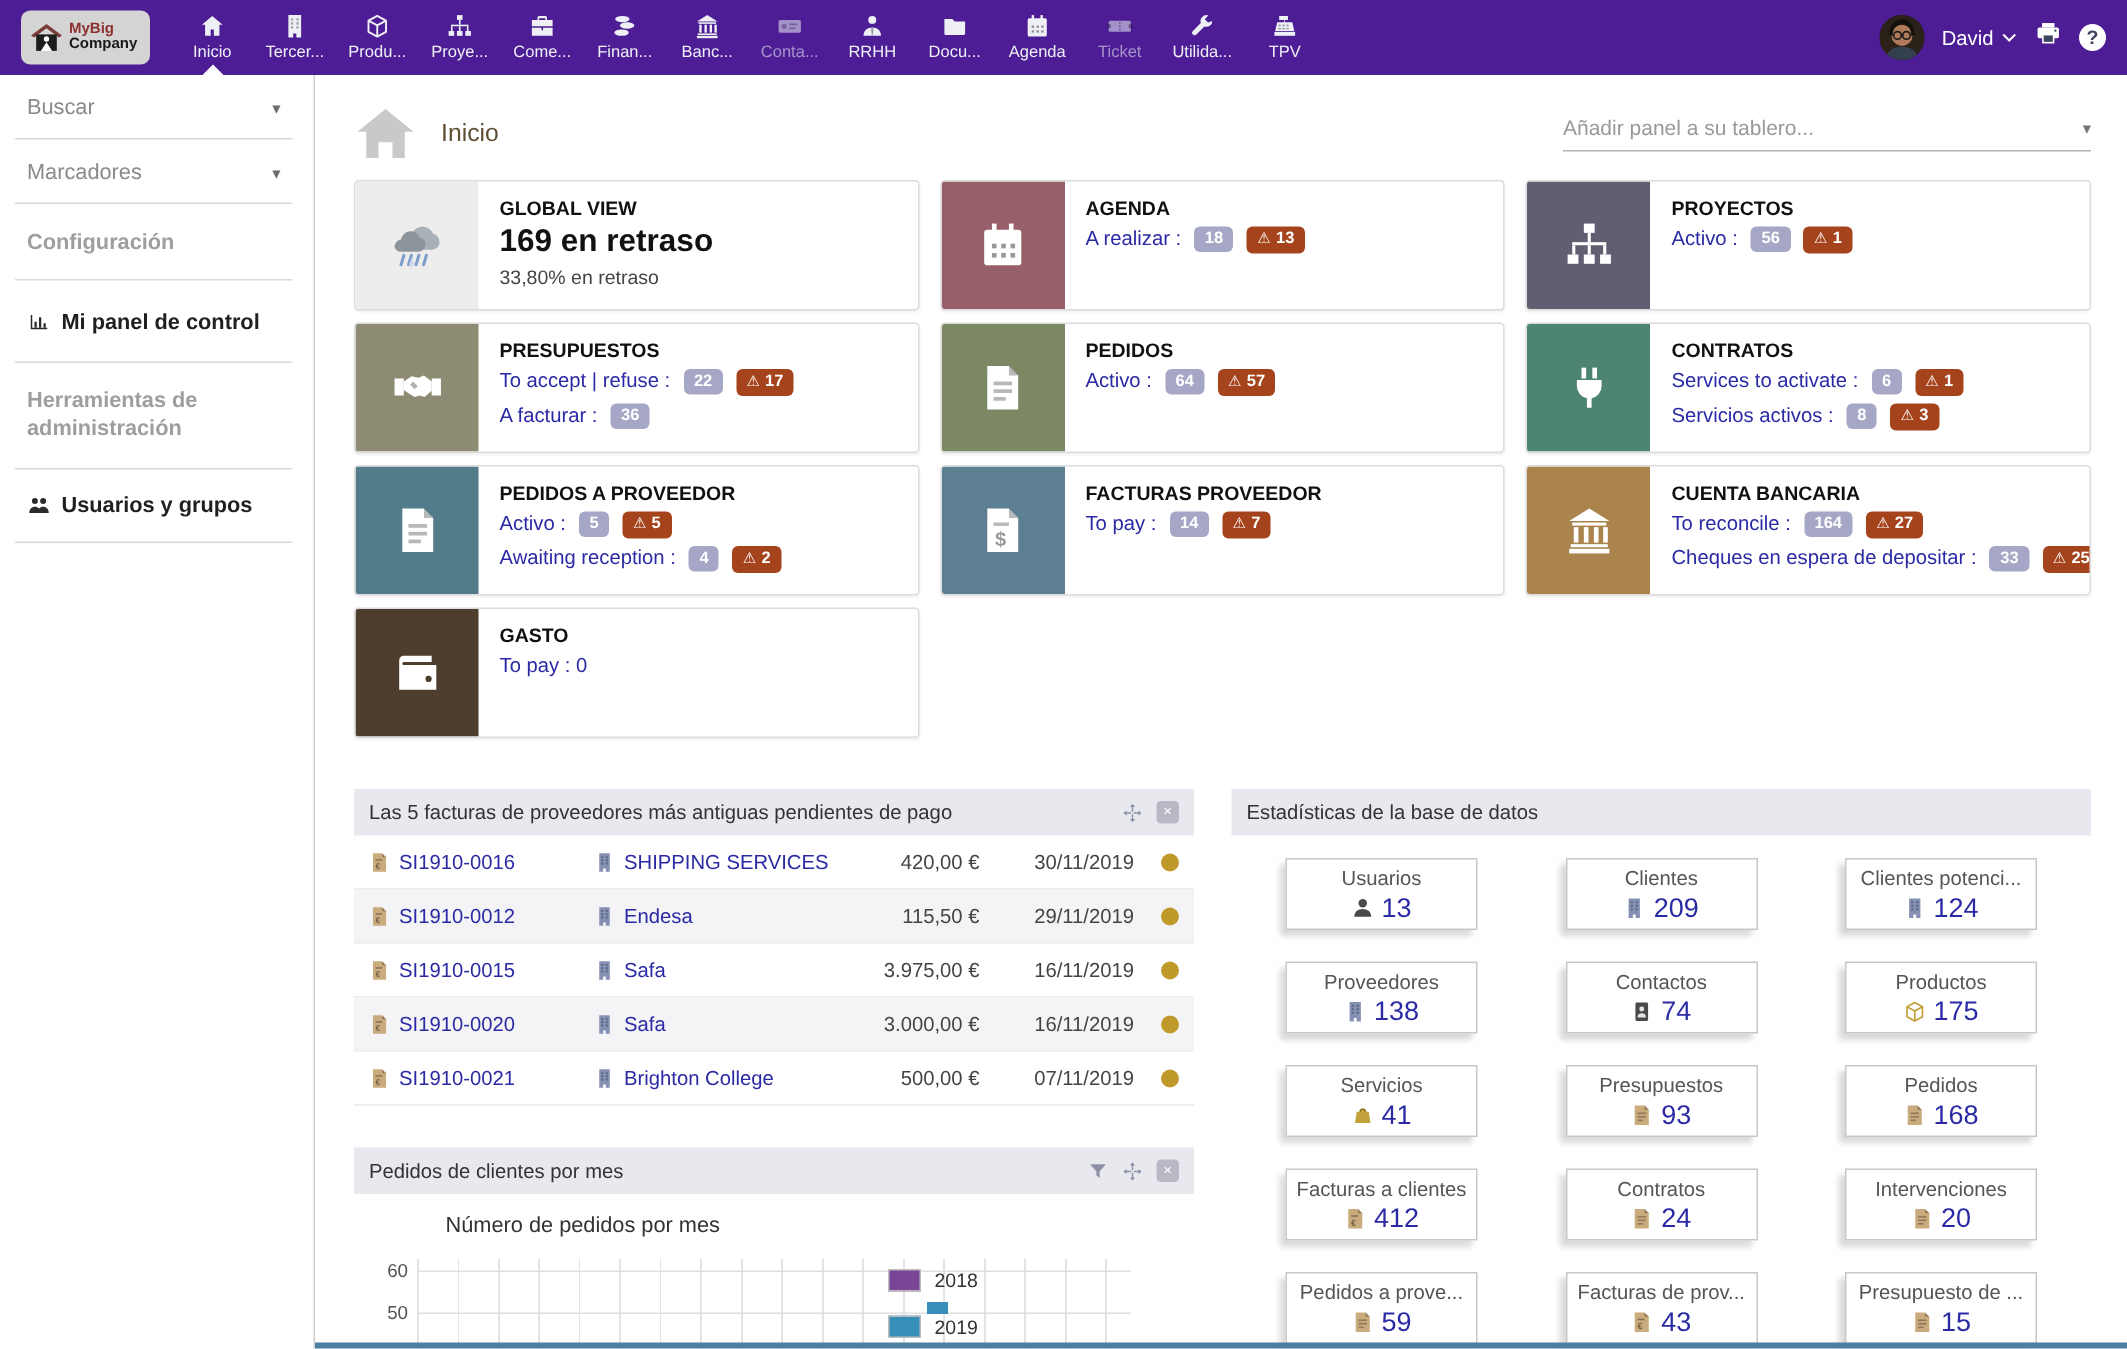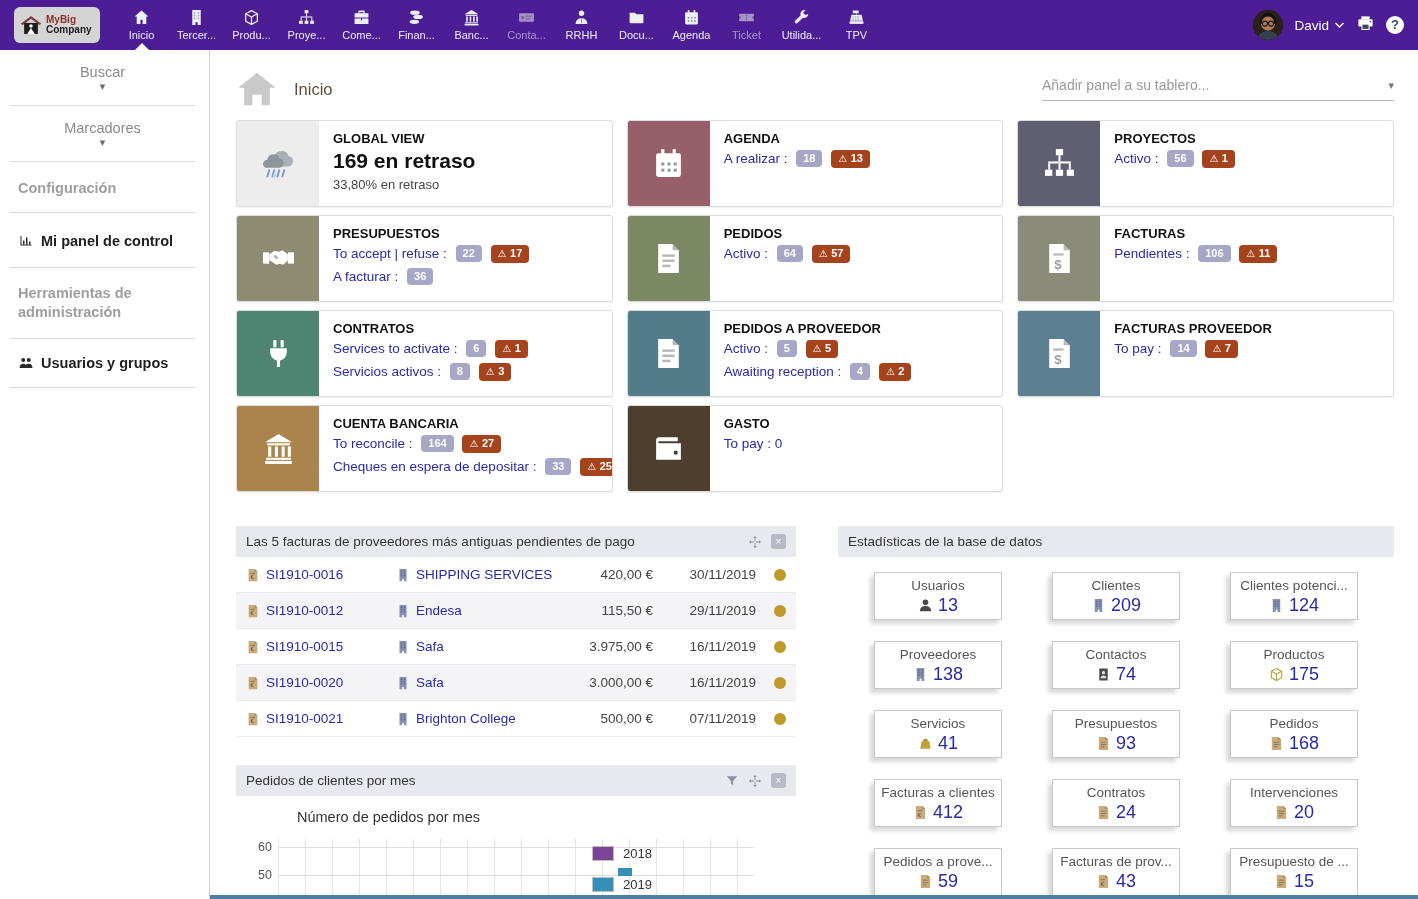--- a/index.html
+++ b/index.html
@@ -30,21 +30,21 @@
   .username { color:#fff; font-size:13.5px; cursor:pointer; display:flex; align-items:center; gap:5px; }
   .helpbtn { width:18px; height:18px; border-radius:50%; background:#fff; color:#3d4660;
     font-weight:bold; font-size:13px; line-height:18px; text-align:center; cursor:pointer; }
   .printbtn svg { width:19px; height:19px; cursor:pointer; }
 
   
   .sidebar { position:fixed; top:50px; left:0; bottom:0; width:210px; background:#fff;
     border-right:1px solid #cfcfcf; z-index:40; }
   .side-block { margin:0 14px 0 10px; padding:14px 8px 12px; border-bottom:1px solid #d9d9d9; }
   .side-select { color:#8a8a8a; font-size:14.5px; display:flex; justify-content:space-between;
-    align-items:center; cursor:pointer;flex-direction:column; }
+    align-items:center; cursor:pointer; }
   .side-select .caret { color:#6d6d6d; font-size:11px; }
   .side-item { font-size:14.5px; font-weight:bold; cursor:pointer; display:flex; align-items:center; gap:7px; }
   .side-item.strong { color:#1f1f1f; }
   .side-item.muted { color:#9e9e9e; }
   .side-item svg { width:16px; height:16px; flex:none; }
 
   
   .main { position:absolute; top:50px; left:210px; width:1208px; height:849px;
     background:#fff; overflow:hidden; }
   .pagehead { display:flex; align-items:center; margin:16px 24px 0 26px; height:46px; }
@@ -72,21 +72,21 @@
   .wbig { font-size:21px; font-weight:bold; color:#111; margin-top:3px; }
   .wsub { font-size:13px; color:#444; margin-top:4px; }
   .badge { display:inline-block; min-width:16px; text-align:left; border-radius:4px; color:#fff;
     font-size:11px; font-weight:bold; padding:2.5px 7px; margin-left:5px; line-height:12px;
     vertical-align:1px; cursor:pointer; }
   .badge.gray { background:#a6a6c6; }
   .badge.warn { background:#a5431c; }
   .badge.warn::before { content:"⚠ "; font-family:"DejaVu Sans", sans-serif; font-size:10px; }
 
   
-  .bottom { display:flex; margin:34px 24px 0 26px; gap:42px; }
+  .bottom { display:flex; margin:34px 24px 0 26px; gap:25px; }
   .col-left { width:560px; flex:none; }
   .col-right { flex:1; min-width:0; }
   .panel-head { background:#e8e8ef; height:31px; display:flex; align-items:center;
     padding:0 10px; font-size:13.5px; color:#333; }
   .panel-head .ph-title { flex:1; }
   .ph-ico { color:#8f8fa8; margin-left:9px; cursor:pointer; display:flex; align-items:center; }
   .ph-ico svg { width:14px; height:14px; }
   .ph-close { width:15px; height:15px; border-radius:3px; background:#b9b9c6; color:#fff;
     font-size:10px; line-height:15px; text-align:center; cursor:pointer; margin-left:9px; }
 
@@ -600,34 +600,20 @@
         </div>
       <div class="wbody">
         <div class="wtitle">PEDIDOS</div>
         <div class="wline"><a href="#">Activo :</a>
           <span class="badge gray">64</span>
           <span class="badge warn">57</span>
         </div>
       </div>
     </div>
 
-    <div class="widget">
-      <div class="wicon bg-facturas">
-          <svg>
-            <use href="#s-filedollar"></use>
-          </svg>
-        </div>
-      <div class="wbody">
-        <div class="wtitle">FACTURAS</div>
-        <div class="wline"><a href="#">Pendientes :</a>
-          <span class="badge gray">106</span>
-          <span class="badge warn">11</span>
-        </div>
-      </div>
-    </div>
 
     <div class="widget">
       <div class="wicon bg-contratos">
           <svg>
             <use href="#s-plug"></use>
           </svg>
         </div>
       <div class="wbody">
         <div class="wtitle">CONTRATOS</div>
         <div class="wline"><a href="#">Services to activate :</a>

